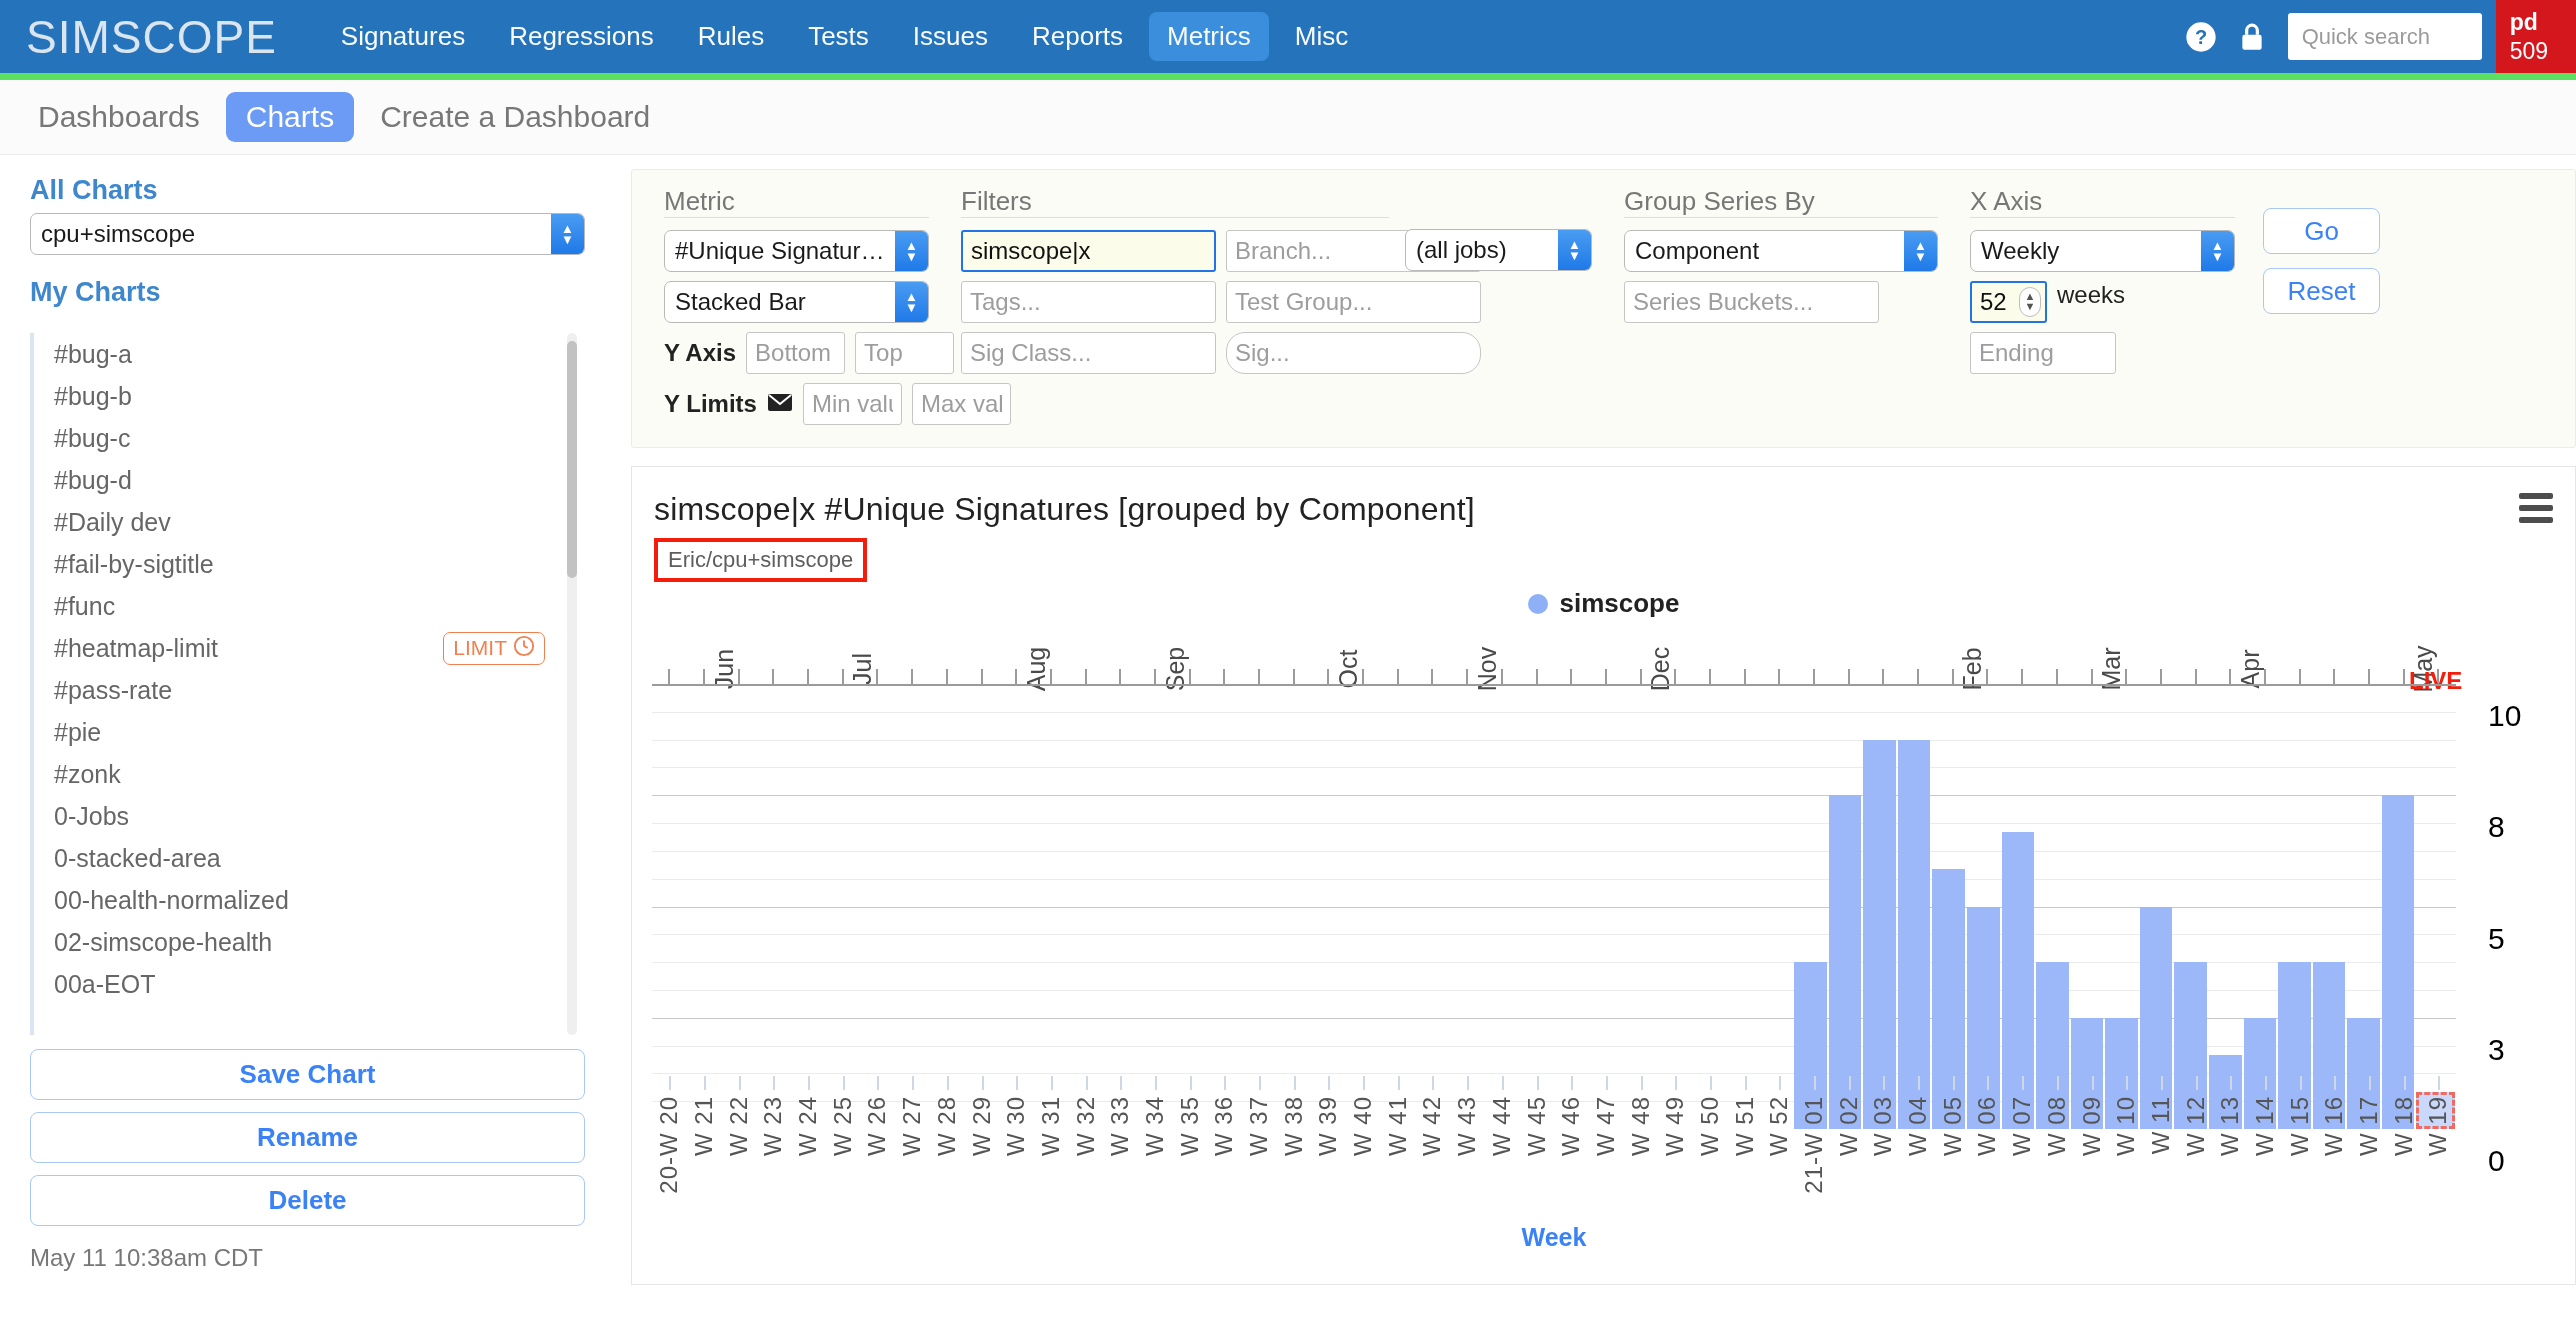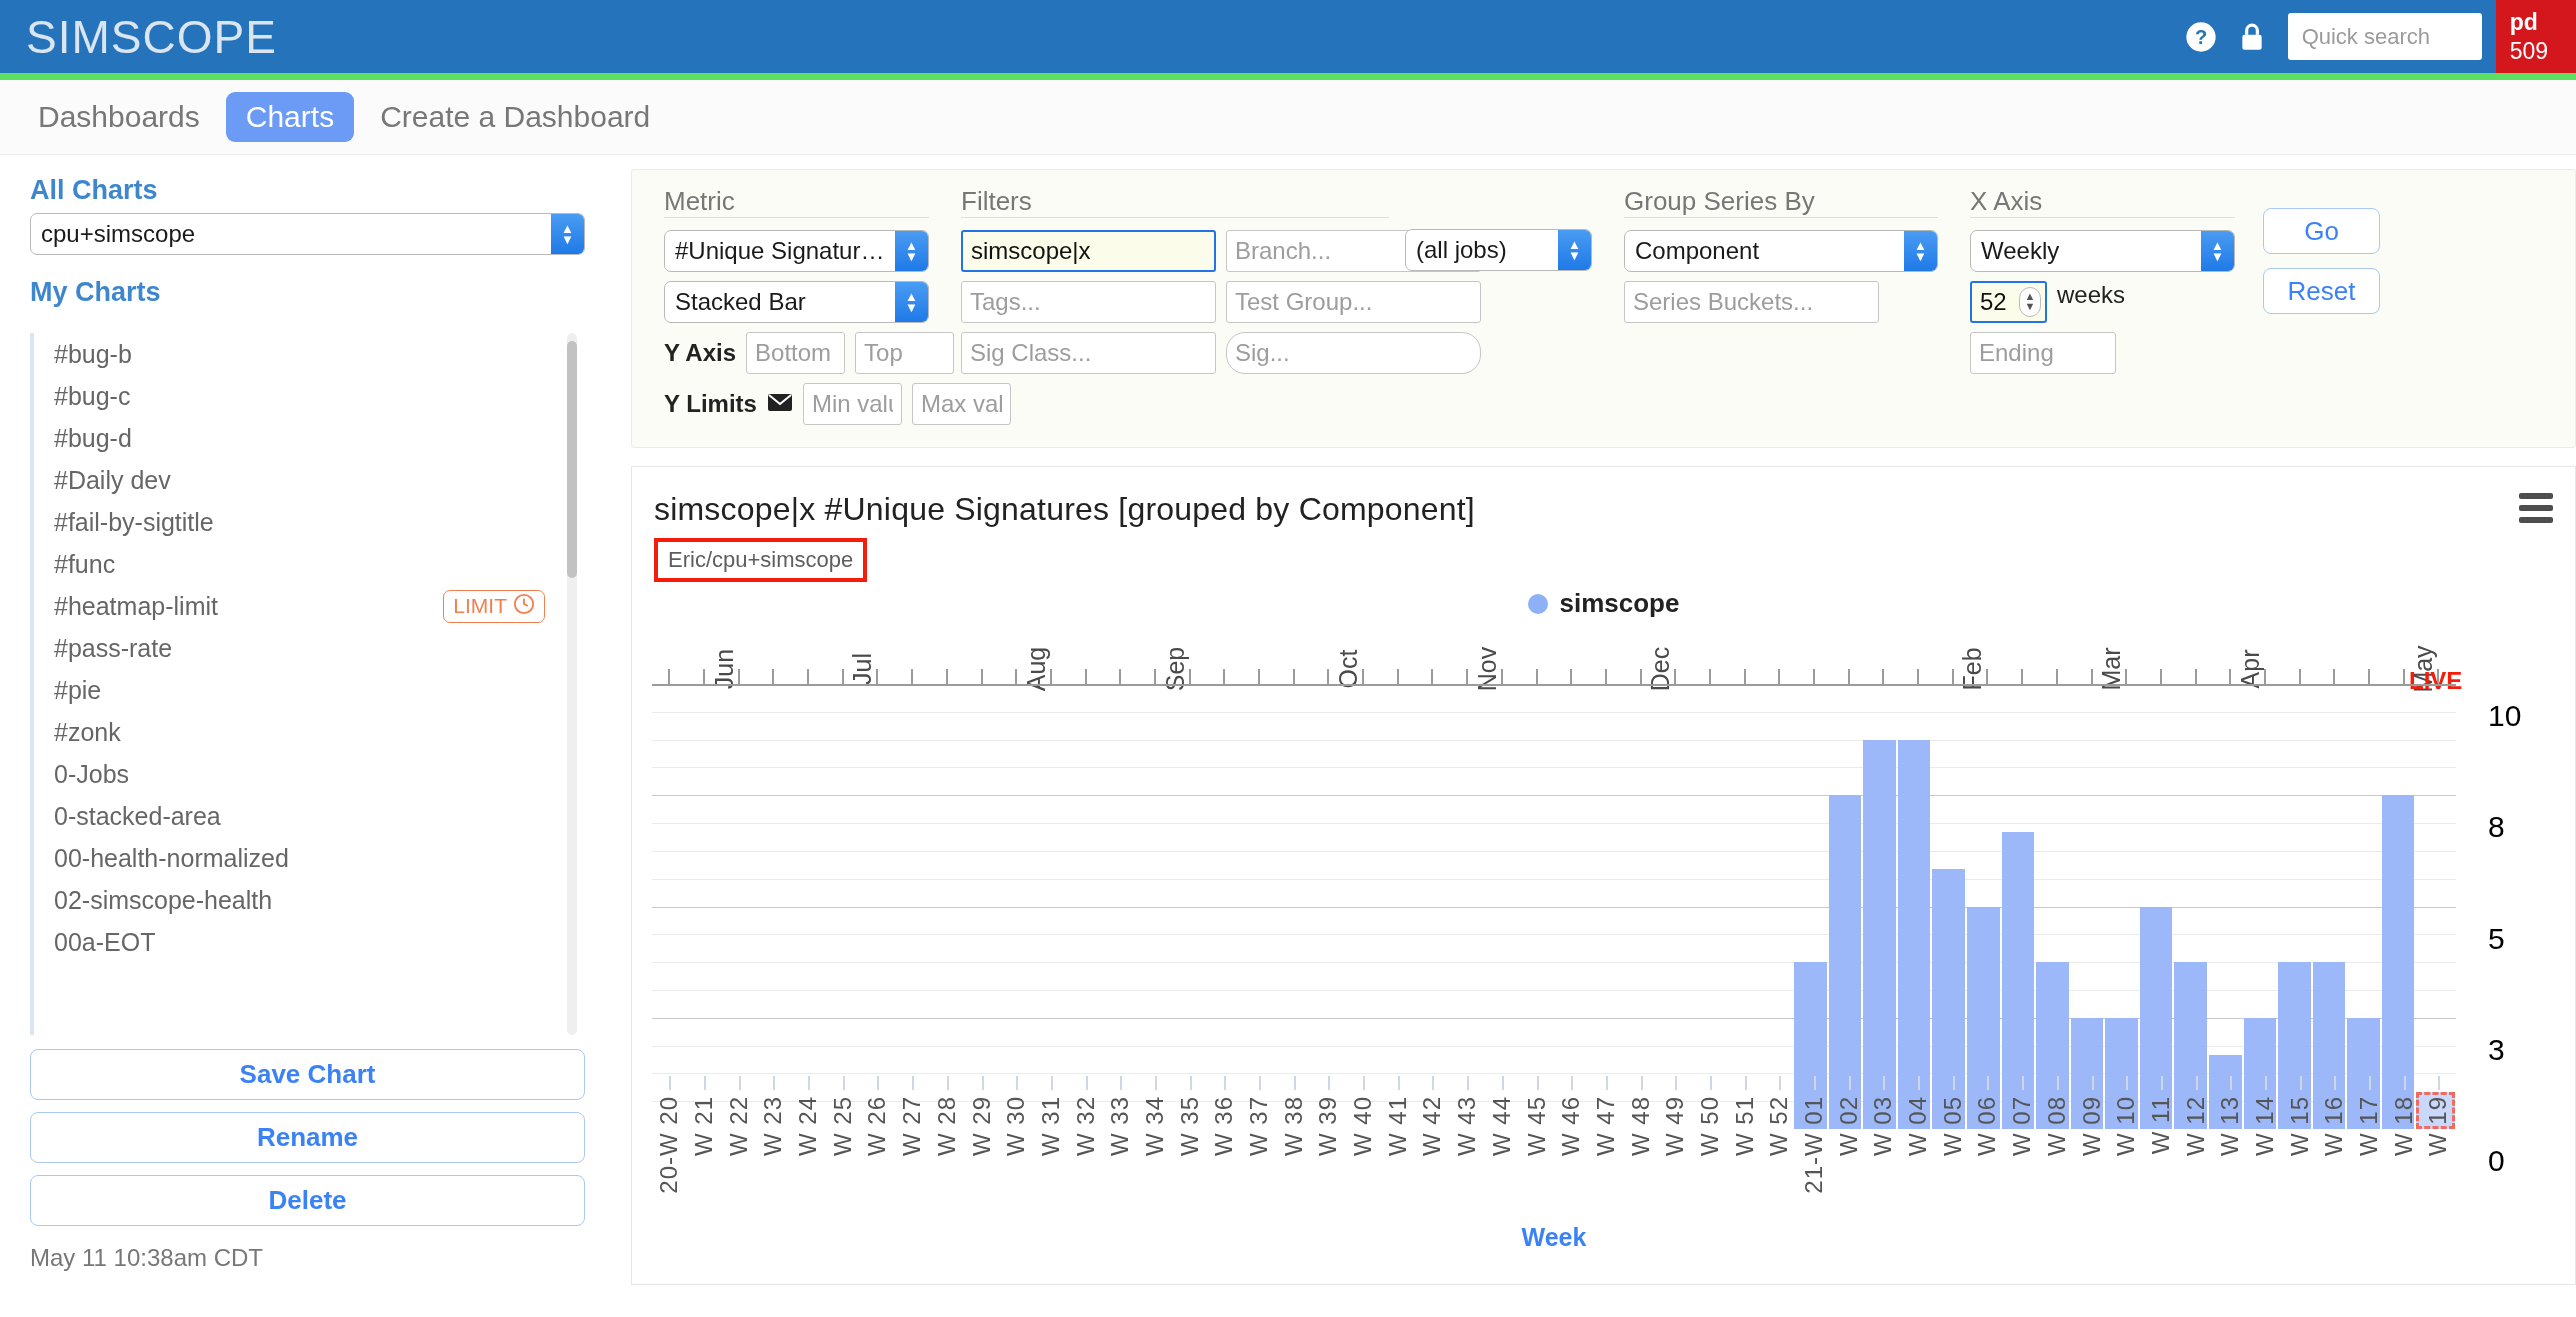--- a/index.html
+++ b/index.html
@@ -227,20 +227,30 @@
     position:absolute; bottom: 6px; left: 20px; right: 119px; text-align:center;
     font-size: 25px; color:#3b82f6; font-weight:bold;
   }
   .axis-line { position:absolute; left:0; right:0; top:0; height:2px; background:#9a9a9a; }
 </style>
 </head>
 <body>
 
 <div class="navbar">
   <div class="brand">SIMSCOPE</div>
+  <div class="nav-links">
+    <a class="nav-link">Signatures</a>
+    <a class="nav-link">Regressions</a>
+    <a class="nav-link">Rules</a>
+    <a class="nav-link">Tests</a>
+    <a class="nav-link">Issues</a>
+    <a class="nav-link">Reports</a>
+    <a class="nav-link active">Metrics</a>
+    <a class="nav-link">Misc</a>
+  </div>
   <div class="nav-right">
     <div class="nav-icon">
       <svg width="32" height="32" viewBox="0 0 24 24">
           <circle cx="12" cy="12" r="11" fill="#fff"></circle>
           <text x="12" y="17.5" font-size="15" font-weight="bold" text-anchor="middle" fill="#2574bb" font-family="Liberation Sans, sans-serif">?</text>
         </svg>
     </div>
     <div class="nav-icon">
       <svg width="26" height="30" viewBox="0 0 24 28">
           <rect x="3" y="12" width="18" height="14" rx="2" fill="#fff"></rect>
@@ -275,20 +285,23 @@
         <div class="spin-btn">
             <span>▲</span>
             <span>▼</span>
           </div>
       </div>
     </div>
 
     <div class="side-h" style="margin-top:16px">My Charts</div>
     <div class="chart-list-wrap">
       <div class="chart-list" id="chart-list">
+          <div class="chart-item">
+            <span>#bug-a</span>
+          </div>
           <div class="chart-item">
             <span>#bug-b</span>
           </div>
           <div class="chart-item">
             <span>#bug-c</span>
           </div>
           <div class="chart-item">
             <span>#bug-d</span>
           </div>
           <div class="chart-item">

